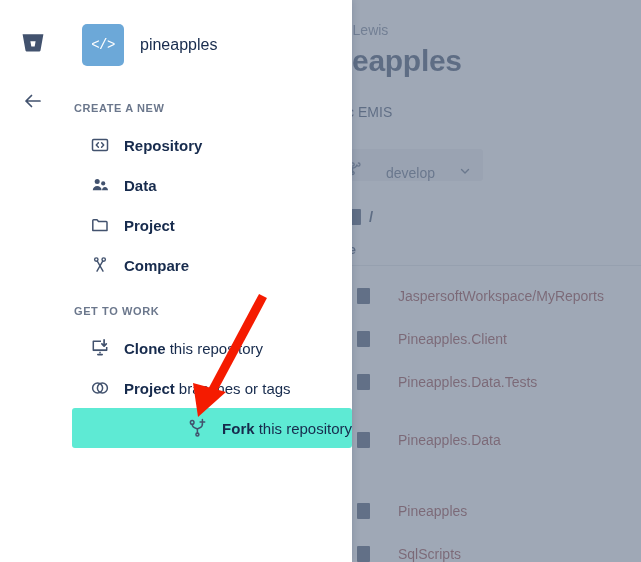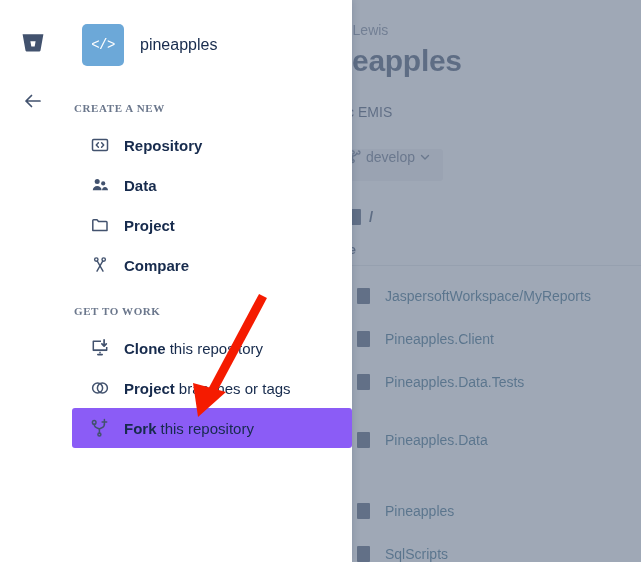--- a/index.html
+++ b/index.html
@@ -48,22 +48,22 @@
     left: 330px; top: 104px;
     font-size: 14px;
     color: #172b4d;
     white-space: nowrap;
   }
   .bg-branch-btn {
     position: absolute;
     left: 336px; top: 149px;
     height: 32px;
     display: flex;
-    align-items: flex-start;
-    gap: 4px;
+    align-items: flex-end;
+    gap: 24px;
     padding: 0 12px;
     background: #ebecf0;
     border-radius: 3px;
     box-sizing: border-box;
   }
   .bg-branch-label {
     font-size: 14px;
     color: #42526e;
     white-space: nowrap;
   }
@@ -100,23 +100,23 @@
     box-sizing: border-box;
   }
   .bg-row-icon {
     position: absolute;
     left: 5px;
     width: 13px; height: 16px;
     background: #253858;
     border-radius: 1px;
   }
   .bg-row-name {
-    margin-left: 33px;
+    margin-left: 46px;
     font-size: 14px;
-    color: #0c4a6e;
+    color: #7f1d1d;
     white-space: nowrap;
   }
 
   
   .folder-sq {
     width: 13px; height: 16px;
     background: #253858;
     border-radius: 1px;
     display: inline-block;
   }
@@ -175,38 +175,38 @@
     color: #172b4d;
   }
 
   .sec-head {
     position: absolute;
     left: 74px;
     font-size: 11px;
     font-weight: bold;
     letter-spacing: 0.6px;
     color: #6b778c;
-    font-family: Liberation Serif, serif;
   }
   #sec-create { top: 102px; }
   #sec-work   { top: 305px; }
 
   .menu-item {
     position: absolute;
     left: 72px;
     width: 280px;
     height: 40px;
     display: flex;
     align-items: center;
     border-radius: 3px;
     box-sizing: border-box;
     cursor: pointer;
   }
   .menu-item.active {
-    background: #8b5cf6;
+    background: #5eead4;
+    justify-content: flex-end;
   }
   .mi-icon {
     width: 28px;
     min-width: 28px;
     margin-left: 14px;
     display: flex;
     align-items: center;
     justify-content: center;
     color: #42526e;
   }

